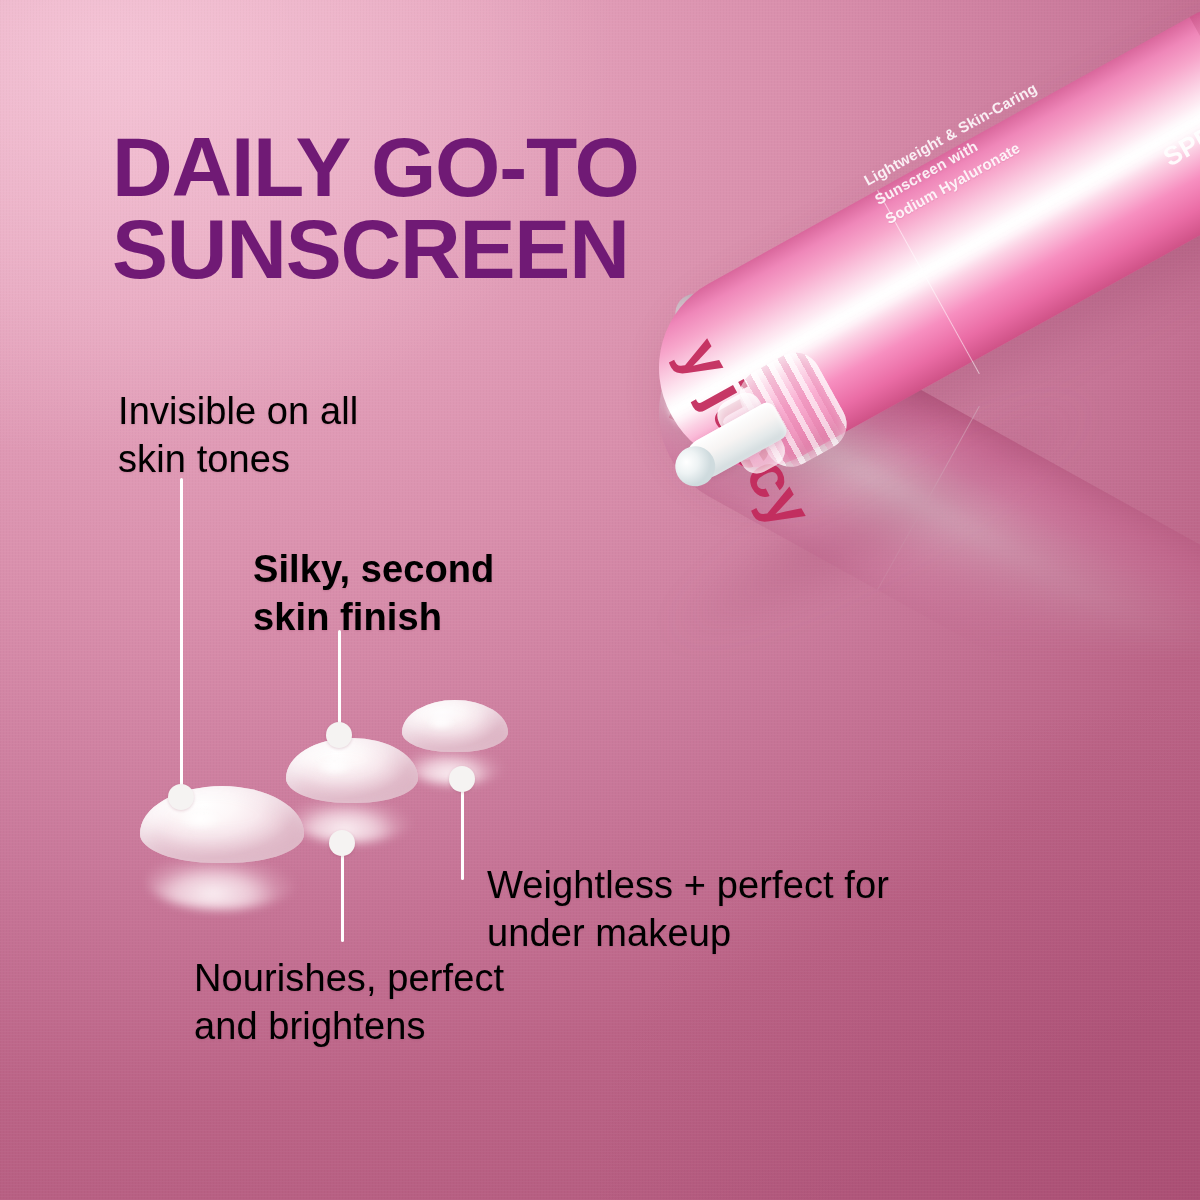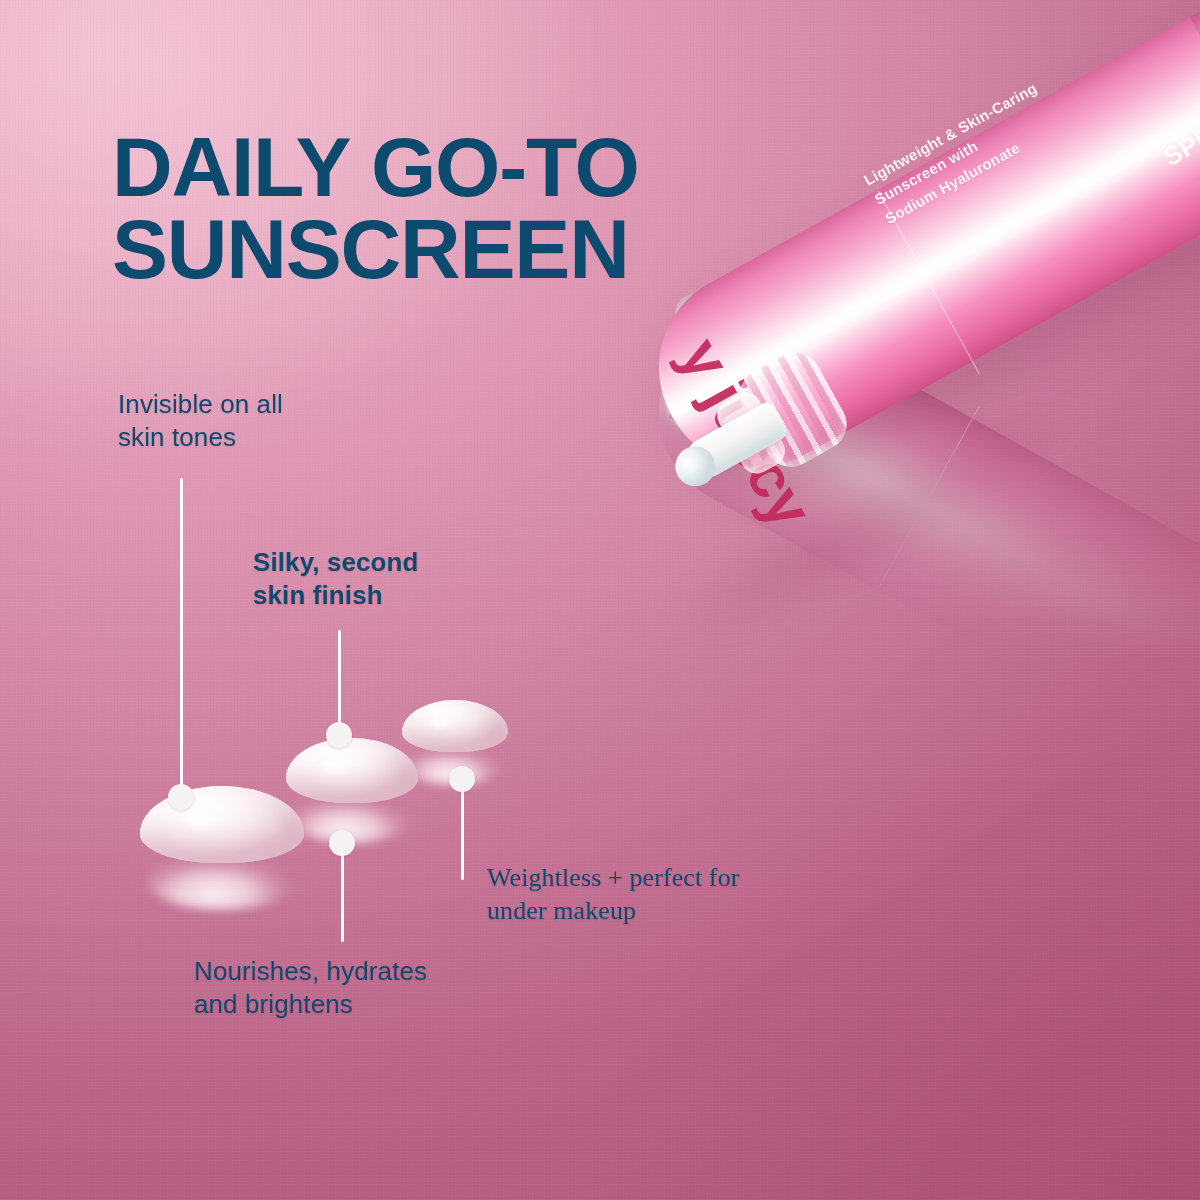--- a/index.html
+++ b/index.html
@@ -38,44 +38,44 @@
       repeating-linear-gradient(0deg, rgba(255,255,255,.5) 0 1px, rgba(0,0,0,0) 1px 3px),
       repeating-linear-gradient(90deg, rgba(0,0,0,.35) 0 1px, rgba(0,0,0,0) 1px 3px);
   }
 
   
   .headline {
     position: absolute;
     left: 112px;
     top: 126px;
     width: 640px;
-    color: #0c4a6e;
+    color: #701a75;
     font-size: 84px;
     font-weight: 700;
     line-height: 0.98;
     letter-spacing: -1.2px;
     text-transform: uppercase;
     white-space: pre-line;
   }
 
   
   .callout {
     position: absolute;
-    color: #0c4a6e;
-    font-size: 26px;
+    color: #000000;
+    font-size: 38px;
     font-weight: 400;
     line-height: 1.26;
     letter-spacing: .1px;
     white-space: pre-line;
     text-shadow: 0 1px 2px rgba(120,40,70,.18);
   }
   .c1 { left: 118px; top: 388px; }
   .c2 { left: 253px; top: 546px; font-weight: bold; }
   .c3 { left: 194px; top: 955px; }
-  .c4 { left: 487px; top: 862px; font-family: Liberation Serif, serif; }
+  .c4 { left: 487px; top: 862px; }
 
   
   .leader {
     position: absolute;
     width: 3px;
     background: #ffffff;
     border-radius: 2px;
   }
   .l1 { left: 180px; top: 478px; height: 318px; }
   .l2 { left: 338px; top: 630px; height: 104px; }
@@ -403,18 +403,18 @@
   <div class="dot d3"></div>
   <div class="dot d4"></div>
 
   <div class="headline">DAILY GO-TO
 SUNSCREEN</div>
 
   <div class="callout c1">Invisible on all
 skin tones</div>
   <div class="callout c2">Silky, second
 skin finish</div>
-  <div class="callout c3">Nourishes, hydrates
+  <div class="callout c3">Nourishes, perfect
 and brightens</div>
   <div class="callout c4">Weightless + perfect for
 under makeup</div>
 
 </div>
 
 </body></html>

